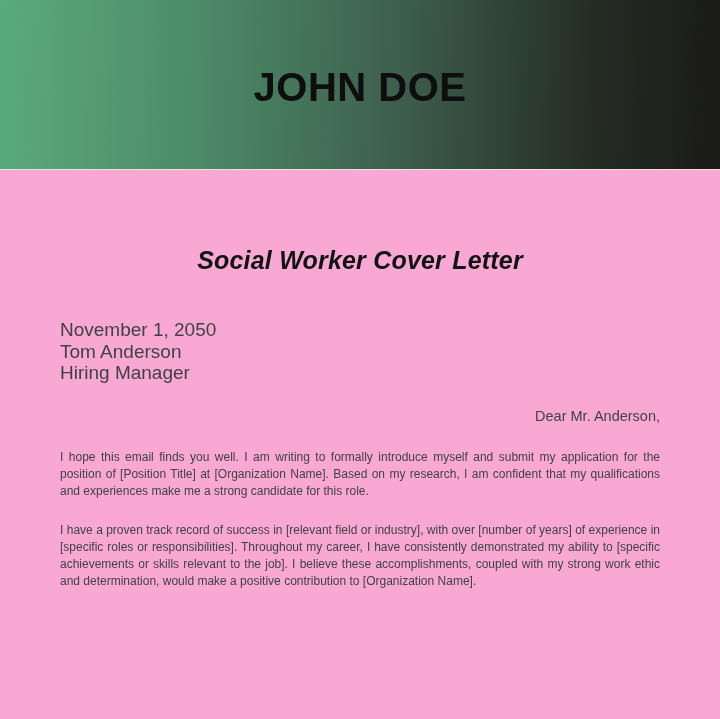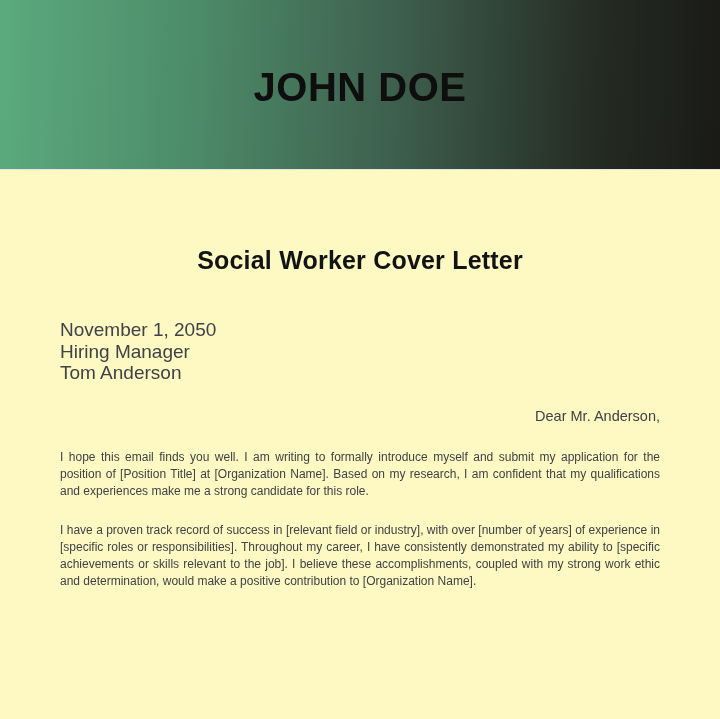--- a/index.html
+++ b/index.html
@@ -7,21 +7,21 @@
     padding: 0;
     background: #ffffff;
     width: 720px;
     height: 719px;
     overflow: hidden;
     font-family: "Liberation Sans", "DejaVu Sans", sans-serif;
   }
   .page {
     width: 720px;
     height: 719px;
-    background: #fef9c3;
+    background: #f9a8d4;
     overflow: hidden;
   }
   .banner {
     height: 170px;
     width: 100%;
     background: linear-gradient(92deg, #5baa7e 0%, #4c8a68 28%, #3e5f4d 55%, #252c24 82%, #1a1a17 100%);
     display: flex;
     align-items: center;
     justify-content: center;
     border-bottom: 1px solid #e3e5e4;
@@ -40,20 +40,21 @@
     color: #3f4246;
   }
   .doc-title {
     margin: 0;
     padding-top: 76px;
     text-align: center;
     font-size: 25px;
     font-weight: 700;
     color: #121315;
     letter-spacing: 0.2px;
+    font-style: italic;
   }
   .meta-block {
     margin-top: 44px;
     font-size: 19px;
     line-height: 21.7px;
   }
   .meta-block div { white-space: nowrap; }
   .salutation {
     margin-top: 21.7px;
     font-size: 14.5px;
@@ -76,22 +77,22 @@
   <header class="banner">
     <h1>JOHN DOE</h1>
   </header>
 
   <main class="content">
 
     <h2 class="doc-title">Social Worker Cover Letter</h2>
 
     <div class="meta-block">
       <div>November 1, 2050</div>
+      <div>Tom Anderson</div>
       <div>Hiring Manager</div>
-      <div>Tom Anderson</div>
     </div>
 
     <div class="salutation">Dear Mr. Anderson,</div>
 
     <p class="body-paragraph">I hope this email finds you well. I am writing to formally introduce myself and submit my application for the position of [Position Title] at [Organization Name]. Based on my research, I am confident that my qualifications and experiences make me a strong candidate for this role.</p>
 
     <p class="body-paragraph">I have a proven track record of success in [relevant field or industry], with over [number of years] of experience in [specific roles or responsibilities]. Throughout my career, I have consistently demonstrated my ability to [specific achievements or skills relevant to the job]. I believe these accomplishments, coupled with my strong work ethic and determination, would make a positive contribution to [Organization Name].</p>
 
 
   </main>

